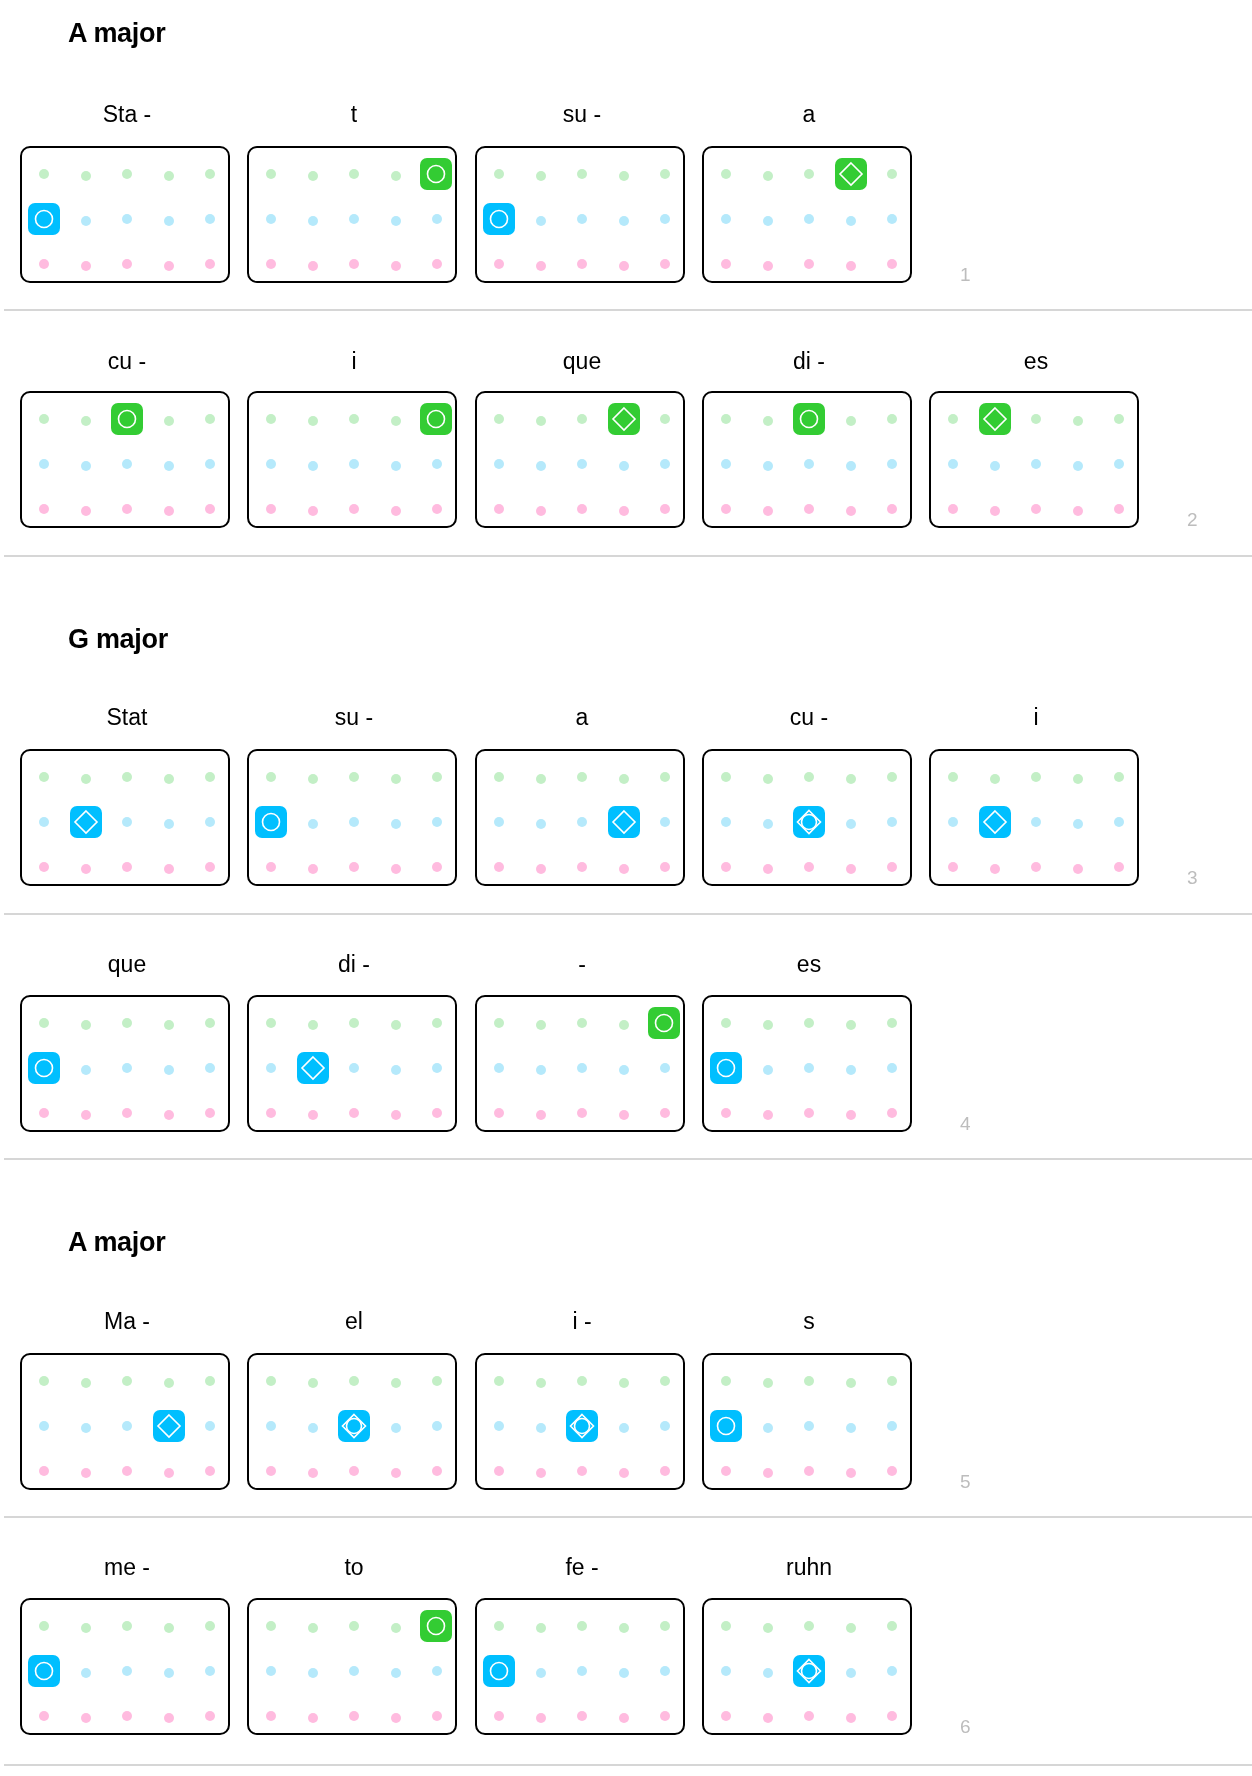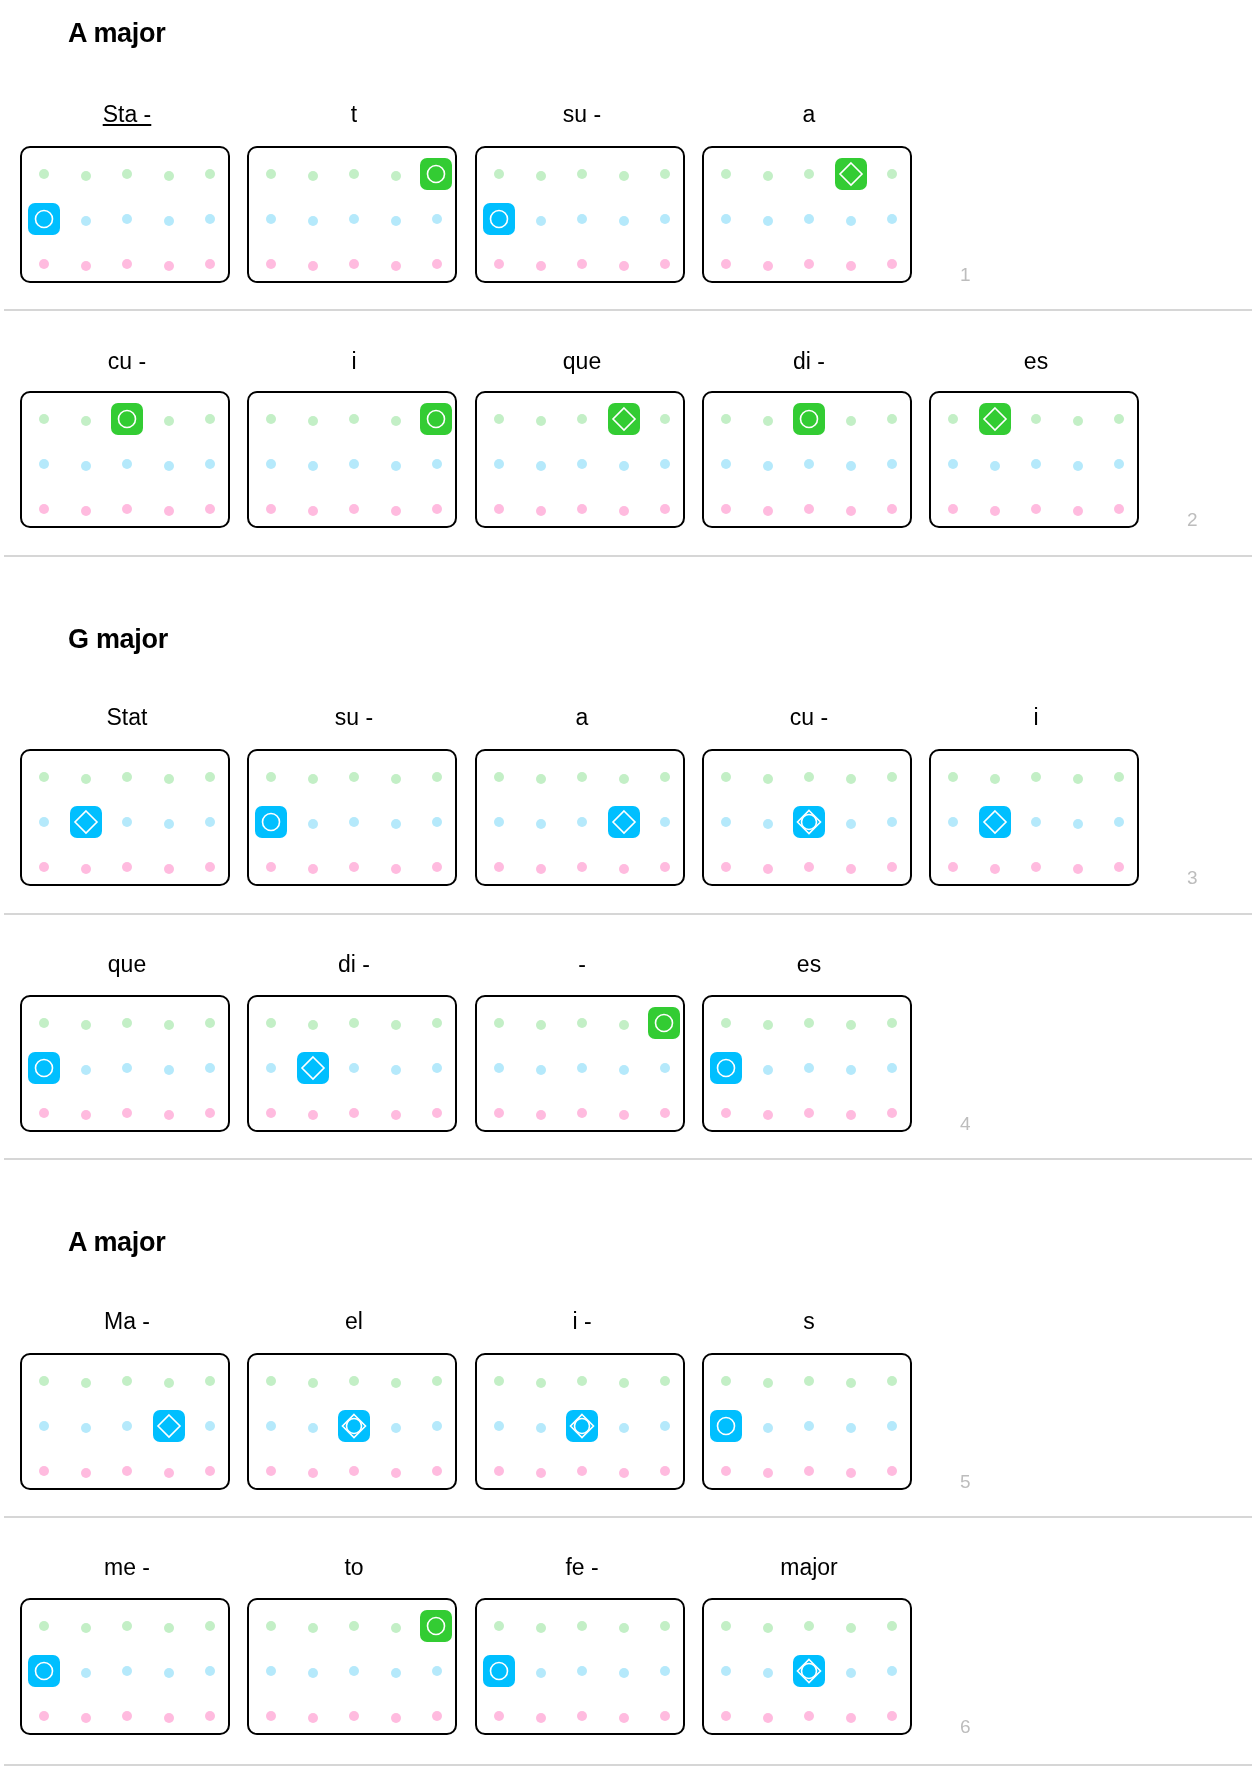--- a/index.html
+++ b/index.html
@@ -20,21 +20,21 @@
   .pagenum { position: absolute; font-size: 19px; color: #bdbdbd; line-height: 1; }
   .sep { position: absolute; left: 4px; right: 0; height: 2px; background: #d6d6d6; }
 </style>
 </head>
 <body>
 
 <div id="root">
     <div class="heading" style="top: 20px;">A major</div>
     <div class="heading" style="top: 626px;">G major</div>
     <div class="heading" style="top: 1229px;">A major</div>
-    <div class="lyric" style="left: 22px; top: 103px; text-decoration: underline;">Sta -</div>
+    <div class="lyric" style="left: 22px; top: 103px;">Sta -</div>
     <div class="card" style="left: 20px; top: 146px;">
       <span class="dot r0" style="left: 17px; top: 21px;"></span>
       <span class="dot r0" style="left: 59px; top: 23px;"></span>
       <span class="dot r0" style="left: 100px; top: 21px;"></span>
       <span class="dot r0" style="left: 142px; top: 23px;"></span>
       <span class="dot r0" style="left: 183px; top: 21px;"></span>
       <span class="dot r1" style="left: 59px; top: 68px;"></span>
       <span class="dot r1" style="left: 100px; top: 66px;"></span>
       <span class="dot r1" style="left: 142px; top: 68px;"></span>
       <span class="dot r1" style="left: 183px; top: 66px;"></span>
@@ -583,21 +583,21 @@
       <span class="dot r2" style="left: 59px; top: 113px;"></span>
       <span class="dot r2" style="left: 100px; top: 111px;"></span>
       <span class="dot r2" style="left: 142px; top: 113px;"></span>
       <span class="dot r2" style="left: 183px; top: 111px;"></span>
       <span class="marker" style="background: rgb(0, 191, 255); left: 6px; top: 55px;">
         <svg width="26" height="26" viewBox="0 0 26 26">
           <circle cx="13" cy="13" r="8.5" fill="none" stroke="#ffffff" stroke-width="1.6"></circle>
         </svg>
       </span>
     </div>
-    <div class="lyric" style="left: 704px; top: 1556px;">major</div>
+    <div class="lyric" style="left: 704px; top: 1556px;">ruhn</div>
     <div class="card" style="left: 702px; top: 1598px;">
       <span class="dot r0" style="left: 17px; top: 21px;"></span>
       <span class="dot r0" style="left: 59px; top: 23px;"></span>
       <span class="dot r0" style="left: 100px; top: 21px;"></span>
       <span class="dot r0" style="left: 142px; top: 23px;"></span>
       <span class="dot r0" style="left: 183px; top: 21px;"></span>
       <span class="dot r1" style="left: 17px; top: 66px;"></span>
       <span class="dot r1" style="left: 59px; top: 68px;"></span>
       <span class="dot r1" style="left: 142px; top: 68px;"></span>
       <span class="dot r1" style="left: 183px; top: 66px;"></span>

